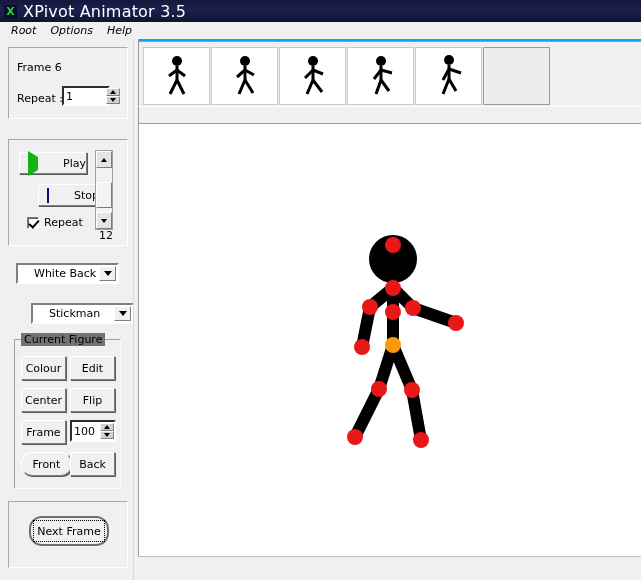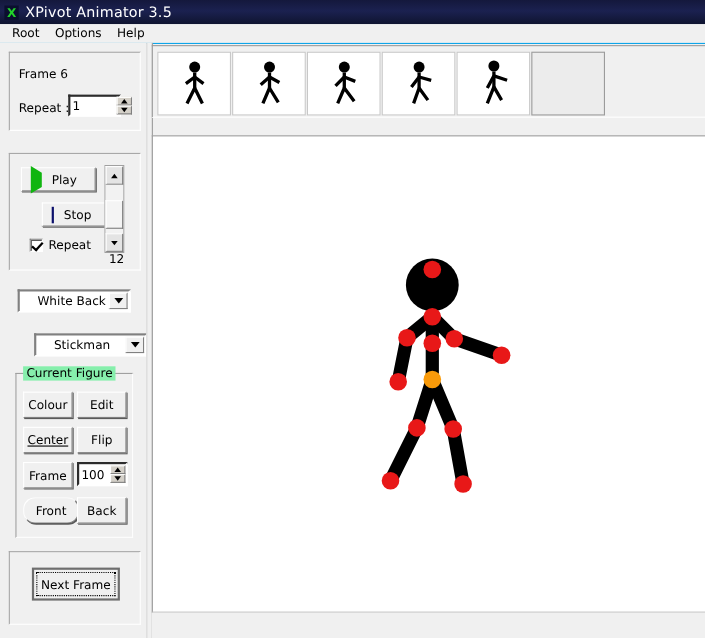--- a/index.html
+++ b/index.html
@@ -15,27 +15,28 @@
     position:absolute;left:0;top:0;width:641px;height:22px;
     background:linear-gradient(180deg,#14183c 0%,#1b2150 45%,#0f1430 100%);
     display:flex;align-items:center;
   }
   .tb-icon{
     width:13px;height:13px;margin-left:4px;margin-right:6px;
     background:#0a0f2e;display:flex;align-items:center;justify-content:center;
     font-size:11px;font-weight:bold;color:#22d32a;line-height:1;
     font-family:"DejaVu Sans","Liberation Sans",sans-serif;
   }
-  .tb-title{color:#ffffff;font-size:13px;letter-spacing:.2px;}
+  .tb-title{color:#ffffff;font-size:16px;letter-spacing:.2px;}
 
   
   .menubar{
     position:absolute;left:0;top:22px;width:641px;height:17px;
     background:#f0f0f0;display:flex;align-items:center;
-    border-bottom:1px solid #0ea5e9;
+    border-bottom:3px solid #0ea5e9;
+    font-style:italic;
   }
   .menu-item{padding:1px 7px 2px 7px;font-size:11px;color:#000;cursor:default;}
   .menu-item:first-child{margin-left:4px;}
 
   
   #leftcol{position:absolute;left:0;top:39px;width:133px;height:541px;background:#f0f0f0;}
   .panel{
     position:absolute;background:#f0f0f0;
     border:1px solid #a8a8a8;border-right-color:#ffffff;border-bottom-color:#ffffff;
   }
@@ -62,21 +63,21 @@
   .ar{width:0;height:0;border-left:3px solid transparent;border-right:3px solid transparent;}
   .ar-u{border-bottom:4px solid #000;}
   .ar-d{border-top:4px solid #000;}
 
   
   .btn{
     position:absolute;background:#f0f0f0;
     border:1px solid #ffffff;border-right-color:#808080;border-bottom-color:#808080;
     box-shadow:1px 1px 0 #5a5a5a;
     display:flex;align-items:center;justify-content:center;
-    font-size:11px;color:#000;box-sizing:border-box;cursor:default;user-select:none;
+    font-size:11px;color:#000;box-sizing:border-box;cursor:default;user-select:none;gap:16px;
   }
   .btn.icon-btn{justify-content:flex-start;padding-left:8px;}
   .btn .bicon{margin-right:9px;display:inline-block;}
   .tri-play{width:0;height:0;border-top:6px solid transparent;border-bottom:6px solid transparent;border-left:10px solid #10b510;}
   .sq-stop{width:11px;height:11px;background:linear-gradient(135deg,#5b6ff0,#1a22c8);border:1px solid #0b0f6b;}
 
   .chk-wrap{position:absolute;display:flex;align-items:center;font-size:11px;}
   .chk{
     width:12px;height:12px;background:#fff;margin-right:5px;
     border:1px solid #808080;border-right-color:#fff;border-bottom-color:#fff;
@@ -119,21 +120,21 @@
     display:flex;align-items:center;justify-content:center;box-sizing:border-box;
   }
   .cv{width:0;height:0;border-left:4px solid transparent;border-right:4px solid transparent;border-top:5px solid #000;}
 
   
   .fieldset{
     position:absolute;box-sizing:border-box;
     border:1px solid #a0a0a0;border-right-color:#fdfdfd;border-bottom-color:#fdfdfd;
   }
   .fs-legend{
-    position:absolute;background:#86efac;padding:0 3px;font-size:11px;color:#000;
+    position:absolute;background:#737373;padding:0 3px;font-size:11px;color:#000;
     top:-7px;left:6px;white-space:nowrap;
   }
 
   .focusbtn{
     position:absolute;background:#f0f0f0;box-sizing:border-box;
     border:2px solid #6e6e6e;
     display:flex;align-items:center;justify-content:center;font-size:11px;
   }
   .focusbtn .inner{
     position:absolute;left:2px;top:2px;right:2px;bottom:2px;
@@ -242,42 +243,42 @@
           <span class="cv"></span>
         </span>
     </div>
 
     <div class="fieldset" style="left:14px;top:300px;width:107px;height:150px;">
       <span class="fs-legend">Current Figure</span>
 
       <div class="btn" style="left:6px;top:16px;width:45px;height:24px;">Colour</div>
       <div class="btn" style="left:55px;top:16px;width:45px;height:24px;">Edit</div>
 
-      <div class="btn" style="left:6px;top:48px;width:45px;height:24px;text-decoration:underline;">Center</div>
+      <div class="btn" style="left:6px;top:48px;width:45px;height:24px;">Center</div>
       <div class="btn" style="left:55px;top:48px;width:45px;height:24px;">Flip</div>
 
       <div class="btn" style="left:6px;top:80px;width:45px;height:24px;">Frame</div>
       <div class="txtbox" style="left:55px;top:80px;width:46px;height:22px;">
         <span>100</span>
       </div>
       <div class="spin" style="left:85px;top:83px;height:16px;">
         <div class="spin-b">
             <div class="ar ar-u"></div>
           </div>
         <div class="spin-b">
             <div class="ar ar-d"></div>
           </div>
       </div>
 
       <div class="btn" style="left:6px;top:112px;width:51px;height:24px;border-radius:11px;">Front</div>
       <div class="btn" style="left:55px;top:112px;width:45px;height:24px;">Back</div>
     </div>
 
     <div class="panel" style="left:8px;top:462px;width:118px;height:65px;">
-      <div class="focusbtn" style="left:20px;top:14px;width:80px;height:30px;">
+      <div class="focusbtn" style="left:20px;top:14px;width:80px;height:30px;border-radius:13px;">
         <span class="inner">Next Frame</span>
       </div>
     </div>
   </div>
 
   <div id="divider"></div>
 
   <div id="framestrip">
     <div class="thumb" style="left:4px;">
       <svg width="36" height="44" viewBox="0 0 36 44">

